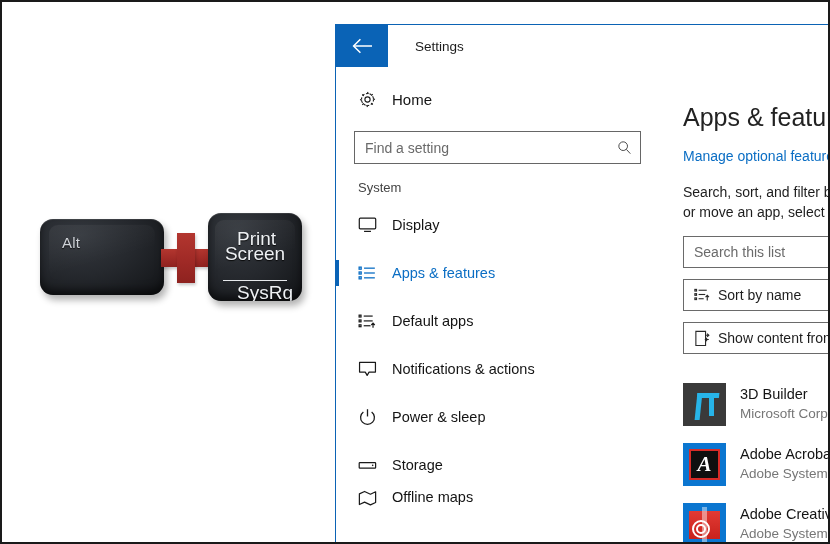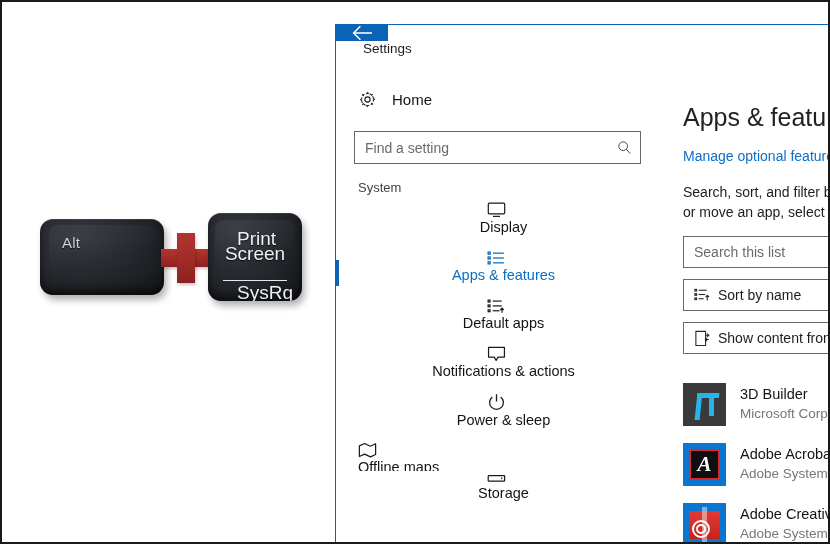--- a/index.html
+++ b/index.html
@@ -142,21 +142,20 @@
     overflow: hidden;
   }
 
   
   .titlebar {
     position: relative;
     height: 42px;
     background: #ffffff;
     display: flex;
     align-items: stretch;
-    flex-direction: column;
   }
   .back-button {
     width: 52px;
     background: #0a63b6;
     display: flex;
     align-items: center;
     justify-content: center;
     cursor: pointer;
   }
   .back-button svg { display: block; }
@@ -229,21 +228,20 @@
     color: #444444;
   }
 
   .nav-item {
     position: relative;
     display: flex;
     align-items: center;
     height: 48px;
     padding-left: 22px;
     cursor: pointer;
-    flex-direction: column;
   }
   .nav-item .ico {
     width: 34px;
     display: flex;
     align-items: center;
     color: #1a1a1a;
   }
   .nav-item .lbl {
     font-size: 14.5px;
     color: #141414;
@@ -549,37 +547,37 @@
         <div class="nav-item">
           <span class="ico">
             <svg width="19" height="19" viewBox="0 0 22 22">
               <path d="M6.2 4.6 A8 8 0 1 0 15.8 4.6" fill="none" stroke="currentColor" stroke-width="1.5"></path>
               <line x1="11" y1="1.4" x2="11" y2="9.8" stroke="currentColor" stroke-width="1.5"></line>
             </svg>
           </span>
           <span class="lbl">Power &amp; sleep</span>
         </div>
 
-        <div class="nav-item clipped">
-          <span class="ico">
-            <svg width="19" height="18" viewBox="0 0 22 20">
-              <path d="M1.6 5.2 L7.6 2.4 L14.4 5.6 L20.4 2.8 L20.4 15.2 L14.4 18 L7.6 14.8 L1.6 17.6 Z" fill="none" stroke="currentColor" stroke-width="1.4" stroke-linejoin="round"></path>
-            </svg>
-          </span>
-          <span class="lbl">Offline maps</span>
-        </div>
-
         <div class="nav-item">
           <span class="ico">
             <svg width="19" height="14" viewBox="0 0 22 14">
               <rect x="1.4" y="4.2" width="19" height="6.4" rx="0.8" fill="none" stroke="currentColor" stroke-width="1.4"></rect>
               <circle cx="17" cy="7.4" r="0.95" fill="currentColor"></circle>
             </svg>
           </span>
           <span class="lbl">Storage</span>
+        </div>
+
+        <div class="nav-item clipped">
+          <span class="ico">
+            <svg width="19" height="18" viewBox="0 0 22 20">
+              <path d="M1.6 5.2 L7.6 2.4 L14.4 5.6 L20.4 2.8 L20.4 15.2 L14.4 18 L7.6 14.8 L1.6 17.6 Z" fill="none" stroke="currentColor" stroke-width="1.4" stroke-linejoin="round"></path>
+            </svg>
+          </span>
+          <span class="lbl">Offline maps</span>
         </div>
 
       </div>
 
       <div class="content">
 
         <h1 class="page-title">Apps &amp; features</h1>
 
         <a class="link">Manage optional features</a>
 

